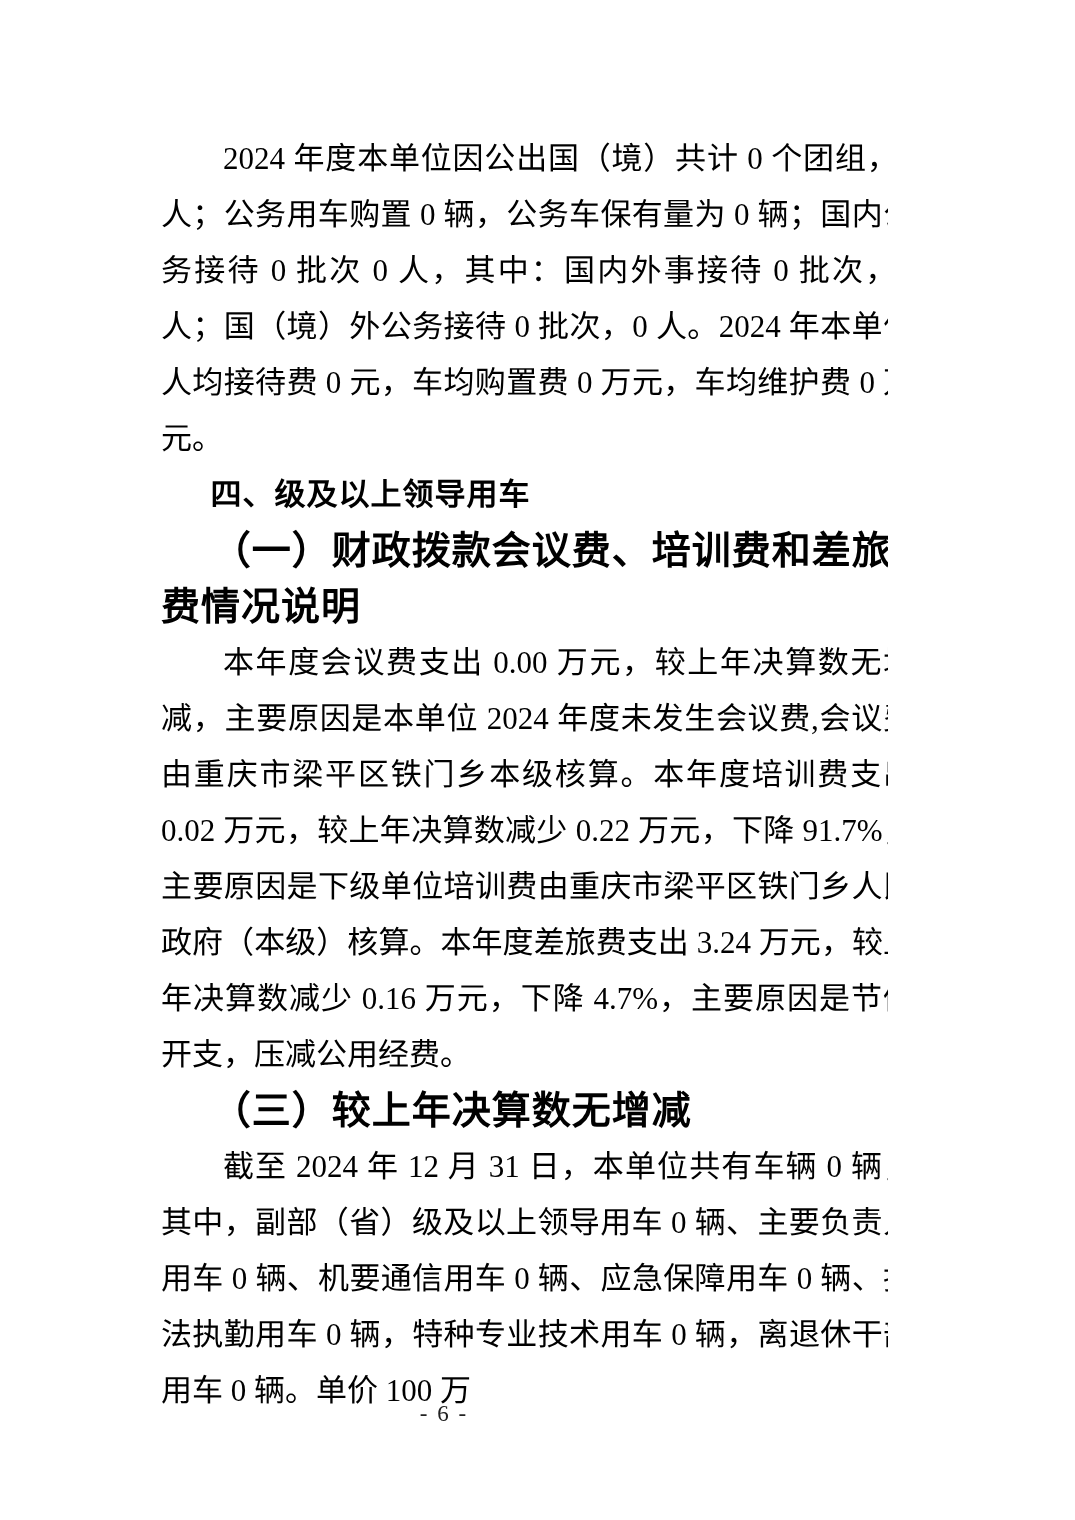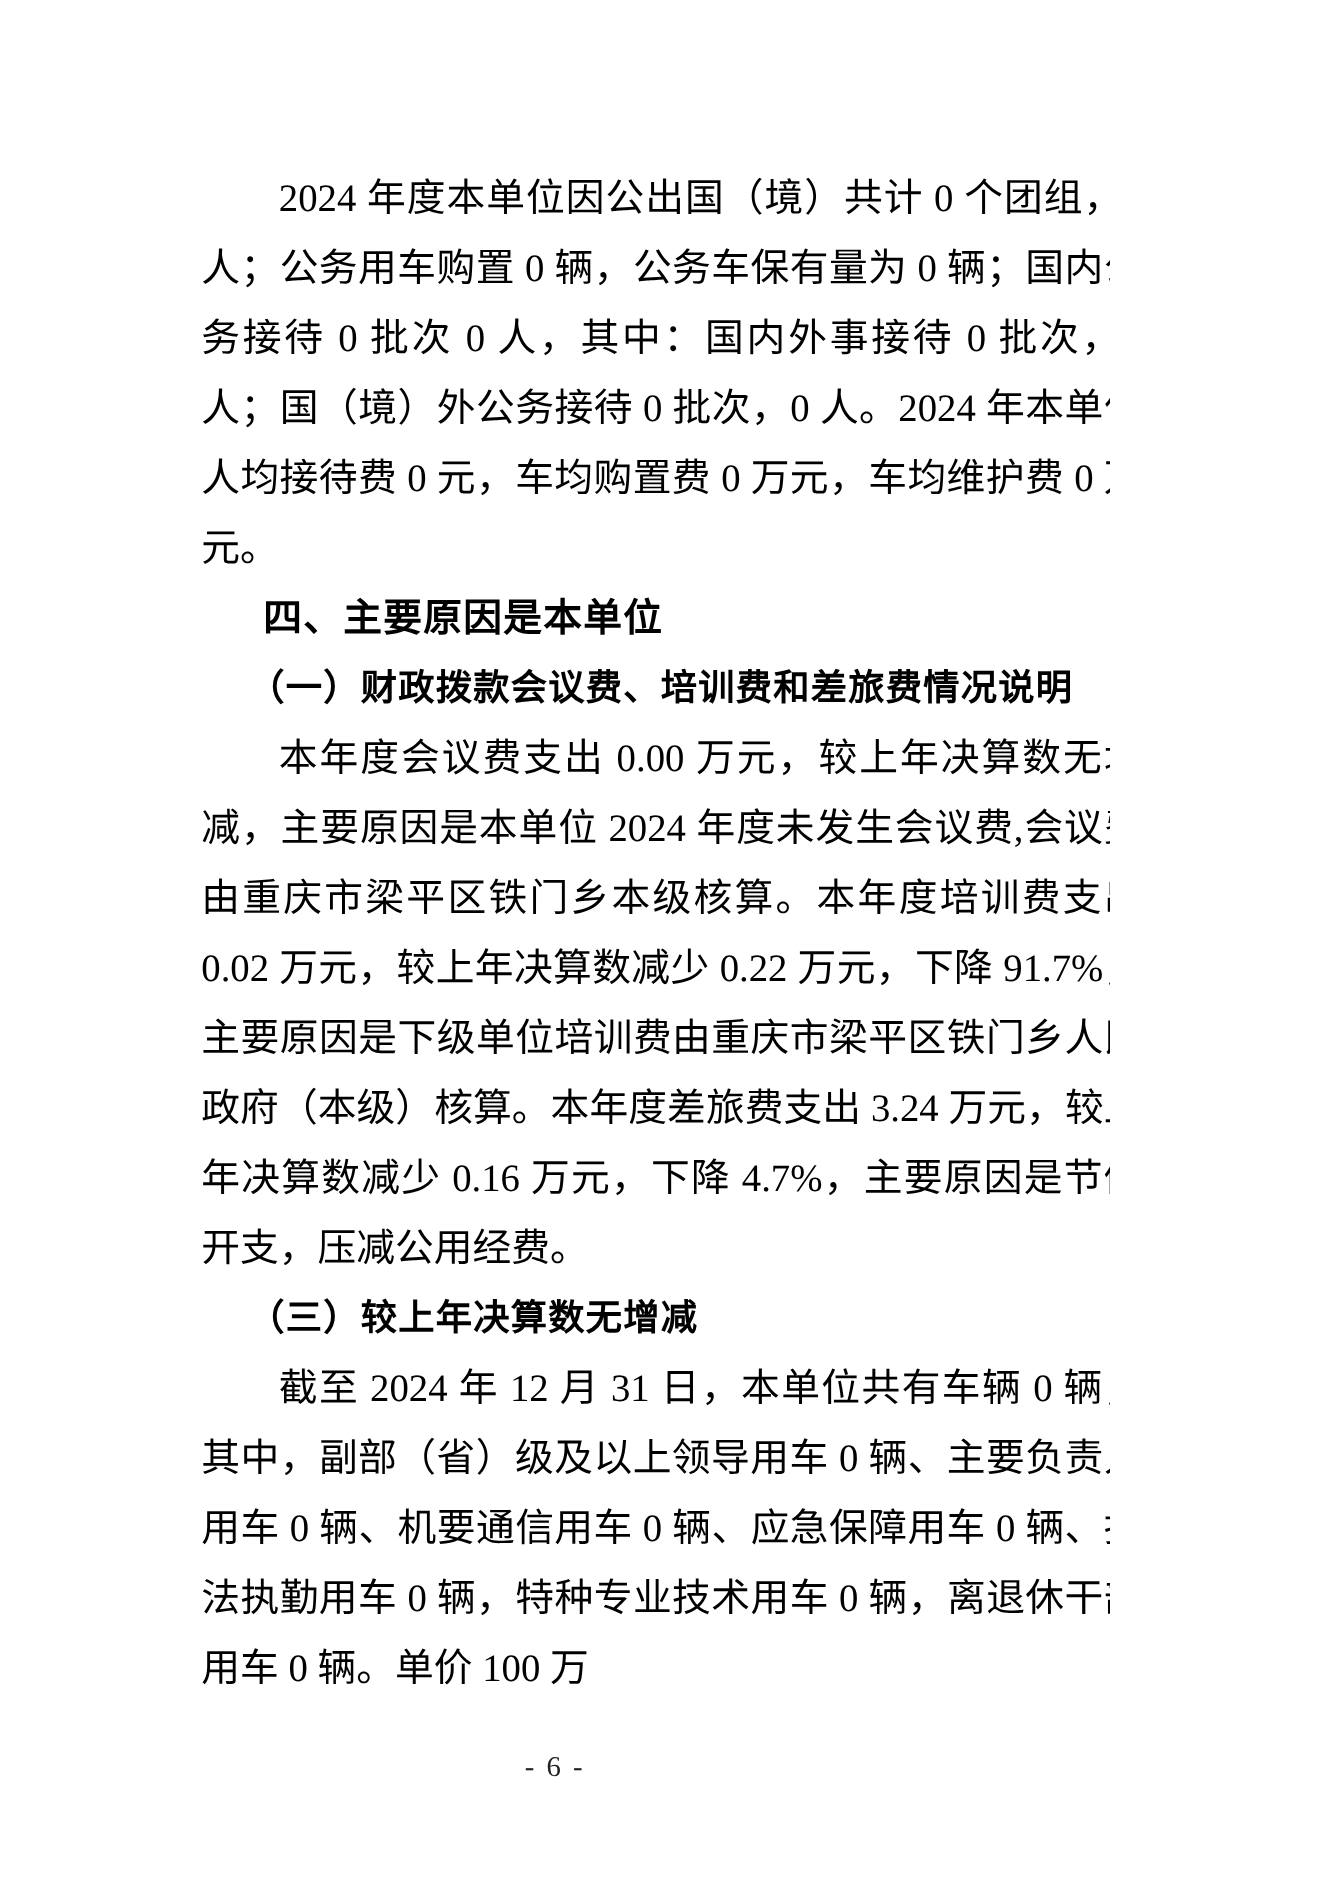--- a/index.html
+++ b/index.html
@@ -35,21 +35,21 @@
     font-size: 31px;
     line-height: 56px;
     font-weight: bold;
     font-family: "Liberation Sans", "DejaVu Sans", sans-serif;
     text-indent: 1.6em;
     text-align: left;
     letter-spacing: 1px;
   }
   .sub-heading {
     margin: 0;
-    font-size: 29px;
+    font-size: 39px;
     line-height: 56px;
     font-weight: bold;
     font-family: "Liberation Serif", "DejaVu Serif", serif;
     text-indent: 1.3em;
     text-align: left;
     letter-spacing: 1px;
   }
   .red-mark {
     color: #e34f4f;
   }
@@ -67,21 +67,21 @@
   }
 </style>
 </head>
 <body>
 
 <div class="page">
   <div class="content">
 
     <p class="para">2024 年度本单位因公出国（境）共计 0 个团组，0 人；公务用车购置 0 辆，公务车保有量为 0 辆；国内公务接待 0 批次 0 人，其中：国内外事接待 0 批次，0 人；国（境）外公务接待 0 批次，0 人。2024 年本单位人均接待费 0 元，车均购置费 0 万元，车均维护费 0 万元。</p>
 
-    <h2 class="section-heading">四、主要原因是本单位</h2>
+    <h2 class="section-heading">四、级及以上领导用车</h2>
 
     <h3 class="sub-heading">（一）财政拨款会议费、培训费和差旅费情况说明</h3>
 
     <p class="para">本年度会议费支出 0.00 万元，较上年决算数无增减，主要原因是本单位 2024 年度未发生会议费,会议费由重庆市梁平区铁门乡本级核算。本年度培训费支出 0.02 万元，较上年决算数减少 0.22 万元，下降 91.7%，主要原因是下级单位培训费由重庆市梁平区铁门乡人民政府（本级）核算。本年度差旅费支出 3.24 万元，较上年决算数减少 0.16 万元，下降 4.7%，主要原因是节俭开支，压减公用经费。</p>
 
 
 
     <h3 class="sub-heading">（三）较上年决算数无增减</h3>
 
     <p class="para">截至 2024 年 12 月 31 日，本单位共有车辆 0 辆，其中，副部（省）级及以上领导用车 0 辆、主要负责人用车 0 辆、机要通信用车 0 辆、应急保障用车 0 辆、执法执勤用车 0 辆，特种专业技术用车 0 辆，离退休干部用车 0 辆。单价 100 万</p>

